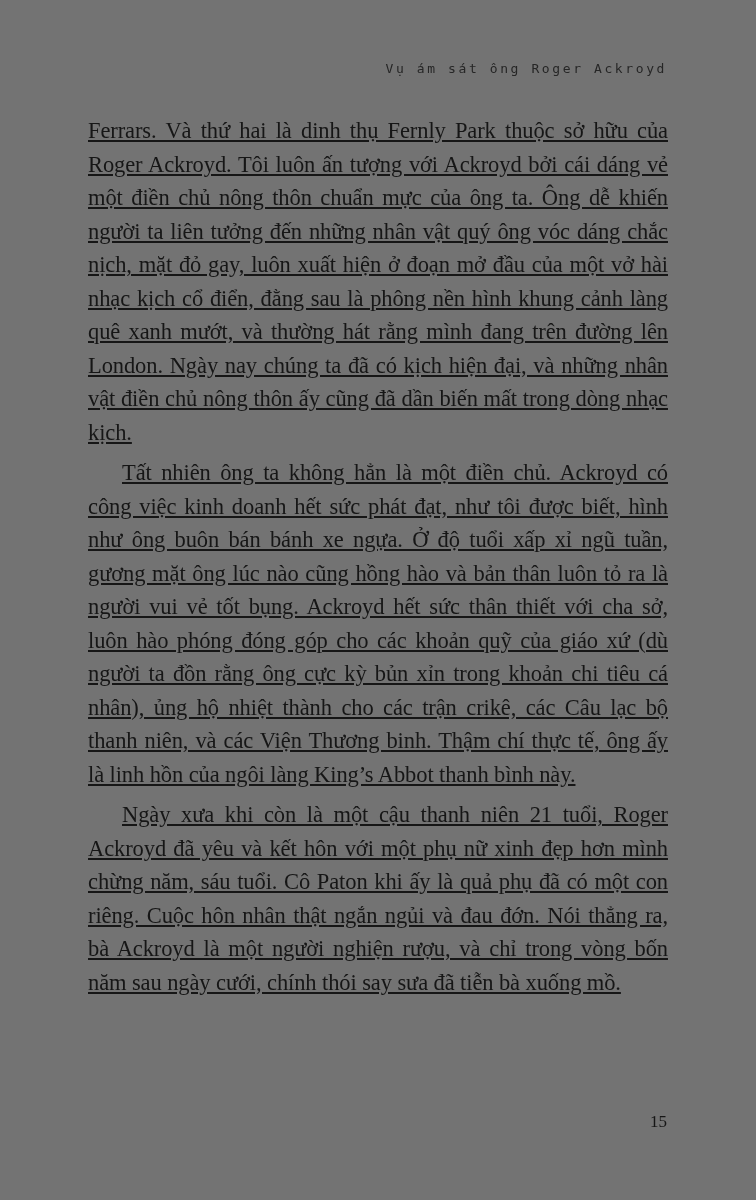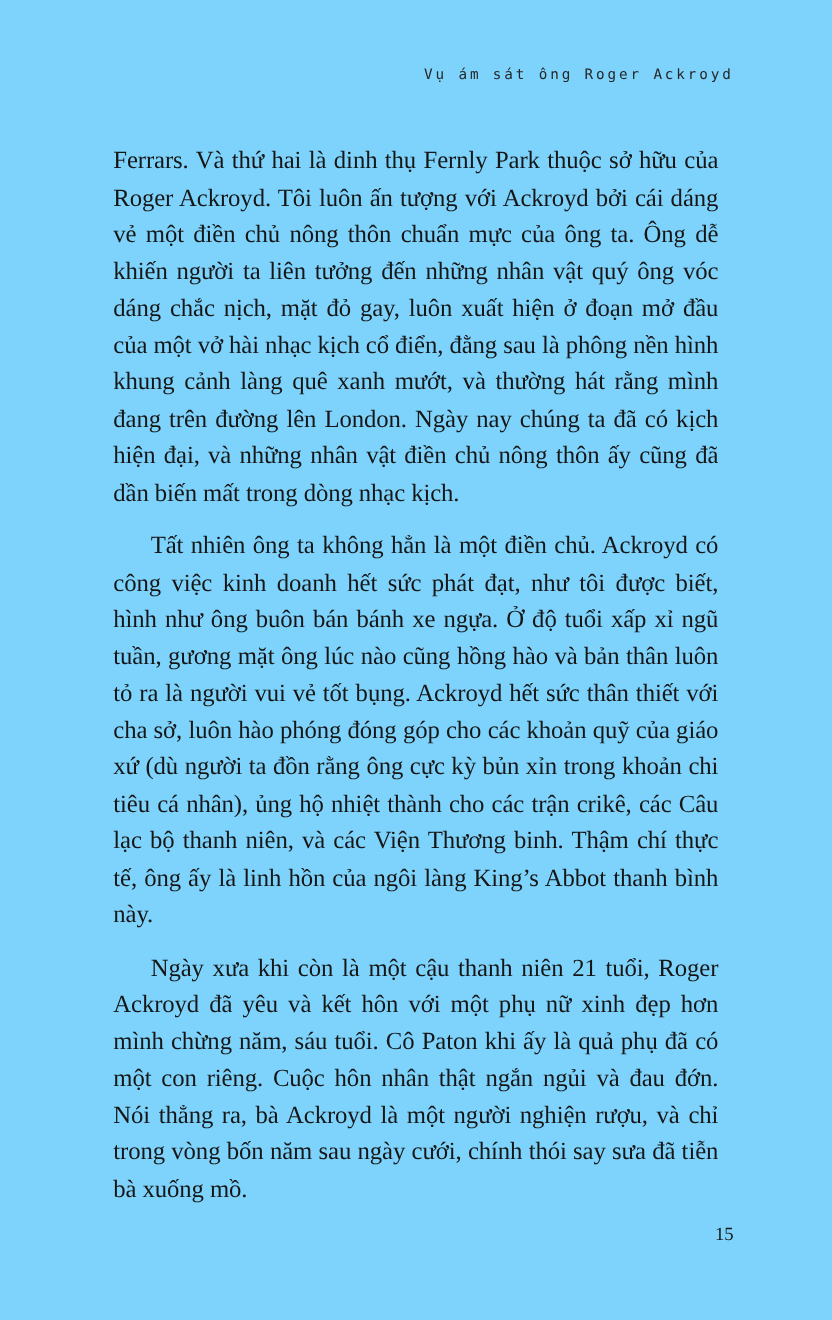--- a/index.html
+++ b/index.html
@@ -4,21 +4,21 @@
 <style>
   html, body {
     margin: 0;
     padding: 0;
     background: #ffffff;
   }
   .page {
     position: relative;
     width: 756px;
     height: 1200px;
-    background: #7dd3fc;
+    background: #737373;
     overflow: hidden;
     font-family: "Liberation Serif", "DejaVu Serif", serif;
     color: #161616;
   }
   .running-header {
     position: absolute;
     top: 61px;
     right: 89px;
     font-family: "DejaVu Sans Mono", "Liberation Mono", monospace;
     font-size: 13px;
@@ -32,22 +32,23 @@
     top: 114px;
     left: 88px;
     width: 580px;
     font-size: 22.5px;
     line-height: 33.5px;
     letter-spacing: -0.1px;
     text-align: justify;
     text-justify: inter-word;
   }
   .body-text p {
-    margin: 15px;
+    margin: 0;
     padding: 0;
+    text-decoration: underline;
   }
   .body-text p + p {
     margin-top: 7px;
   }
   .body-text p.indent {
     text-indent: 34px;
   }
   .page-number {
     position: absolute;
     top: 1112px;

